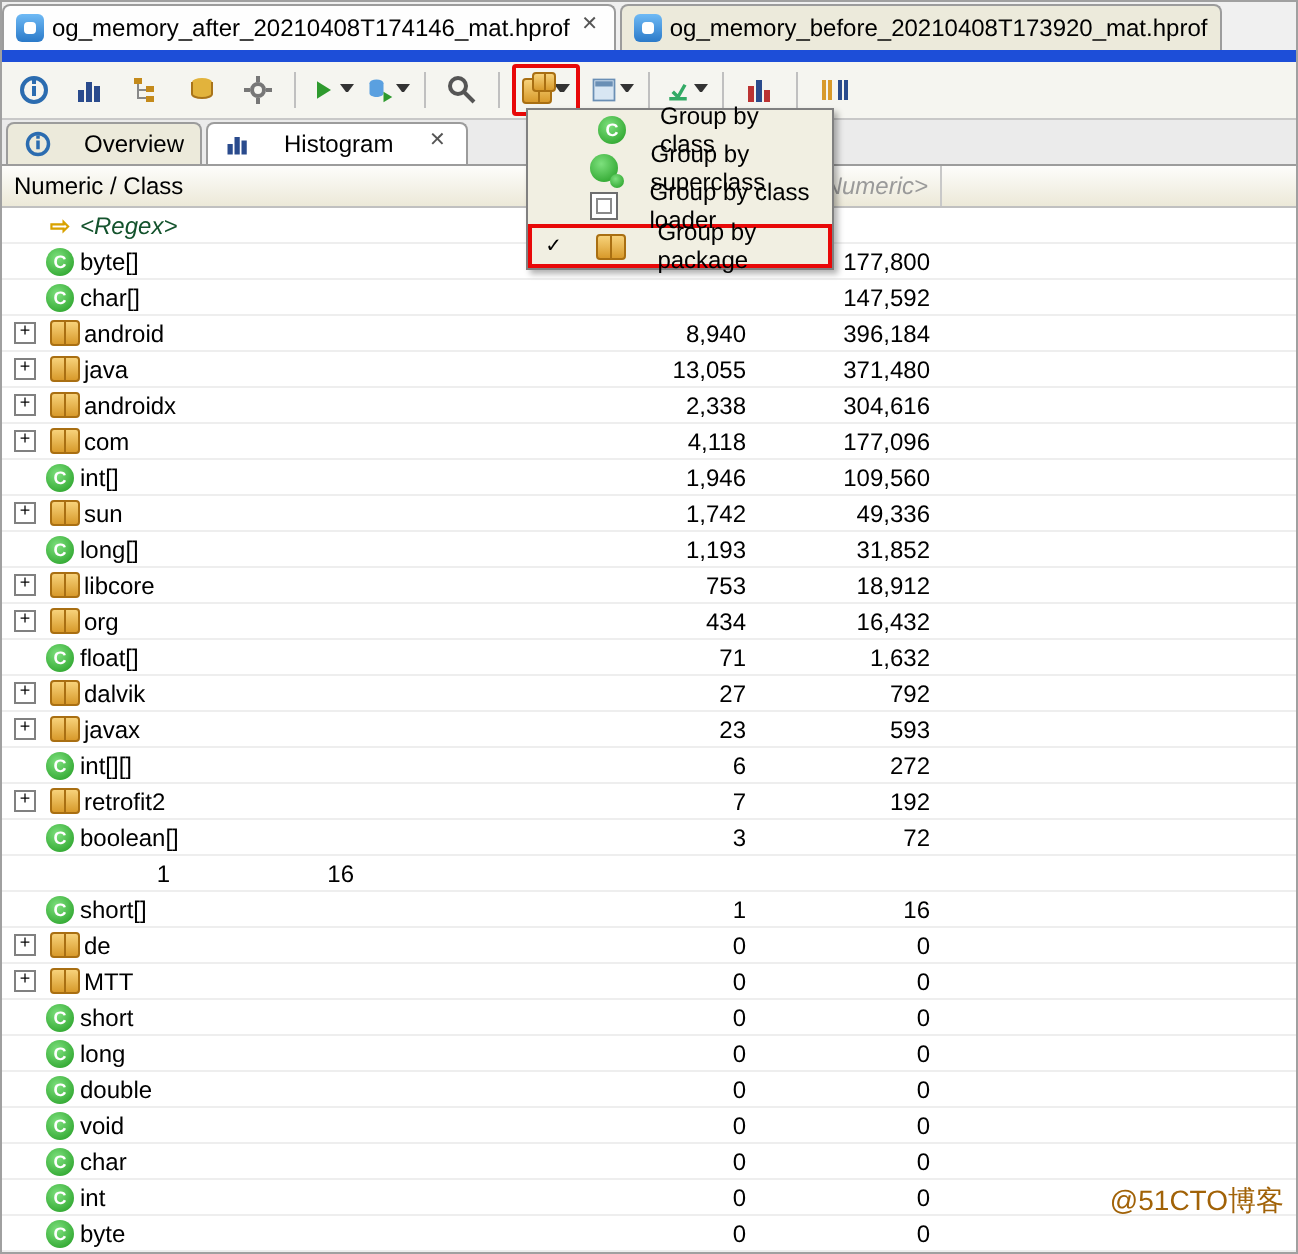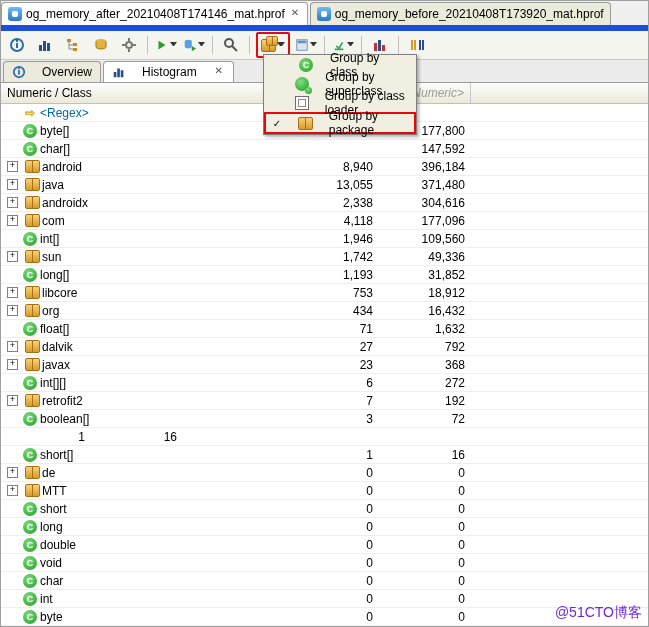--- a/index.html
+++ b/index.html
@@ -36,32 +36,32 @@
   .c2{width:90px;justify-content:flex-end}
   .c3{width:92px;justify-content:flex-end}
   .expander{width:9px;height:9px;border:1px solid #808080;font-size:9px;line-height:7px;text-align:center;color:#000;background:#fff;margin-right:4px}
   .expander.blank{border:none;background:none}
   .ico16{width:16px;height:16px;display:flex;align-items:center;justify-content:center}
   .ico-class{width:14px;height:14px;border-radius:50%;background:radial-gradient(circle at 40% 35%, #7de07d, #1f9a1f);color:#fff;font-size:9px;font-weight:bold;display:flex;align-items:center;justify-content:center}
   .ico-class::after{content:"C"}
   .ico-pkg{width:13px;height:11px;background:linear-gradient(#f7d27a,#d89a2b);border:1px solid #a96f12;border-radius:2px;position:relative}
   .ico-pkg::before{content:"";position:absolute;top:0;bottom:0;left:50%;width:1px;background:#a96f12}
   .ico-regex{width:12px;height:12px;display:flex;align-items:center;justify-content:center;color:#d9a200;font-weight:bold;font-size:12px}
-  .regex-text{color:#0369a1;}
+  .regex-text{color:#14532d;font-style:italic}
   .numeric-ph{color:#9a9a9a;font-style:italic}
   
   .menu{position:absolute;top:53px;left:262px;width:152px;background:#f1efe2;border:1px solid #808080;box-shadow:2px 2px 3px rgba(0,0,0,.3);z-index:10}
   .mi{height:19px;display:flex;align-items:center;gap:16px;padding:0 6px}
   .mi .chk{width:12px;text-align:center;font-size:10px}
   .mi.red{border:2px solid #e80808;box-sizing:border-box;height:22px}
   .ico-super{width:14px;height:14px;border-radius:50%;background:radial-gradient(circle at 40% 35%, #7de07d,#1f9a1f);position:relative}
   .ico-super::after{content:"";position:absolute;right:-3px;bottom:-3px;width:7px;height:7px;border-radius:50%;background:radial-gradient(circle at 40% 35%, #7de07d,#1f9a1f)}
   .ico-loader{width:12px;height:12px;border:1px solid #6d6d6d;background:#fff;position:relative}
   .ico-loader::after{content:"";position:absolute;inset:2px;border:1px solid #8a8a8a}
-  .watermark{position:absolute;bottom:4px;right:6px;color:#6d28d9;font-size:14px;pointer-events:none}
+  .watermark{position:absolute;bottom:16px;right:6px;color:#a16207;font-size:14px;pointer-events:none}
 </style>
 </head>
 <body>
 
 <div class="root">
 
   <div class="filetabs">
     <div class="ftab active">
       <span class="hprof-ico"></span>
       <span>og_memory_after_20210408T174146_mat.hprof</span>
@@ -362,21 +362,21 @@
         </div>
         <div class="row">
           <div class="cell c1">
             <span class="expander">+</span>
             <span class="ico16">
               <span class="ico-pkg"></span>
             </span>
             <span>javax</span>
           </div>
           <div class="cell c2">23</div>
-          <div class="cell c3">368</div>
+          <div class="cell c3">593</div>
         </div>
         <div class="row">
           <div class="cell c1">
             <span class="expander blank"></span>
             <span class="ico16">
               <span class="ico-class"></span>
             </span>
             <span>int[][]</span>
           </div>
           <div class="cell c2">6</div>

